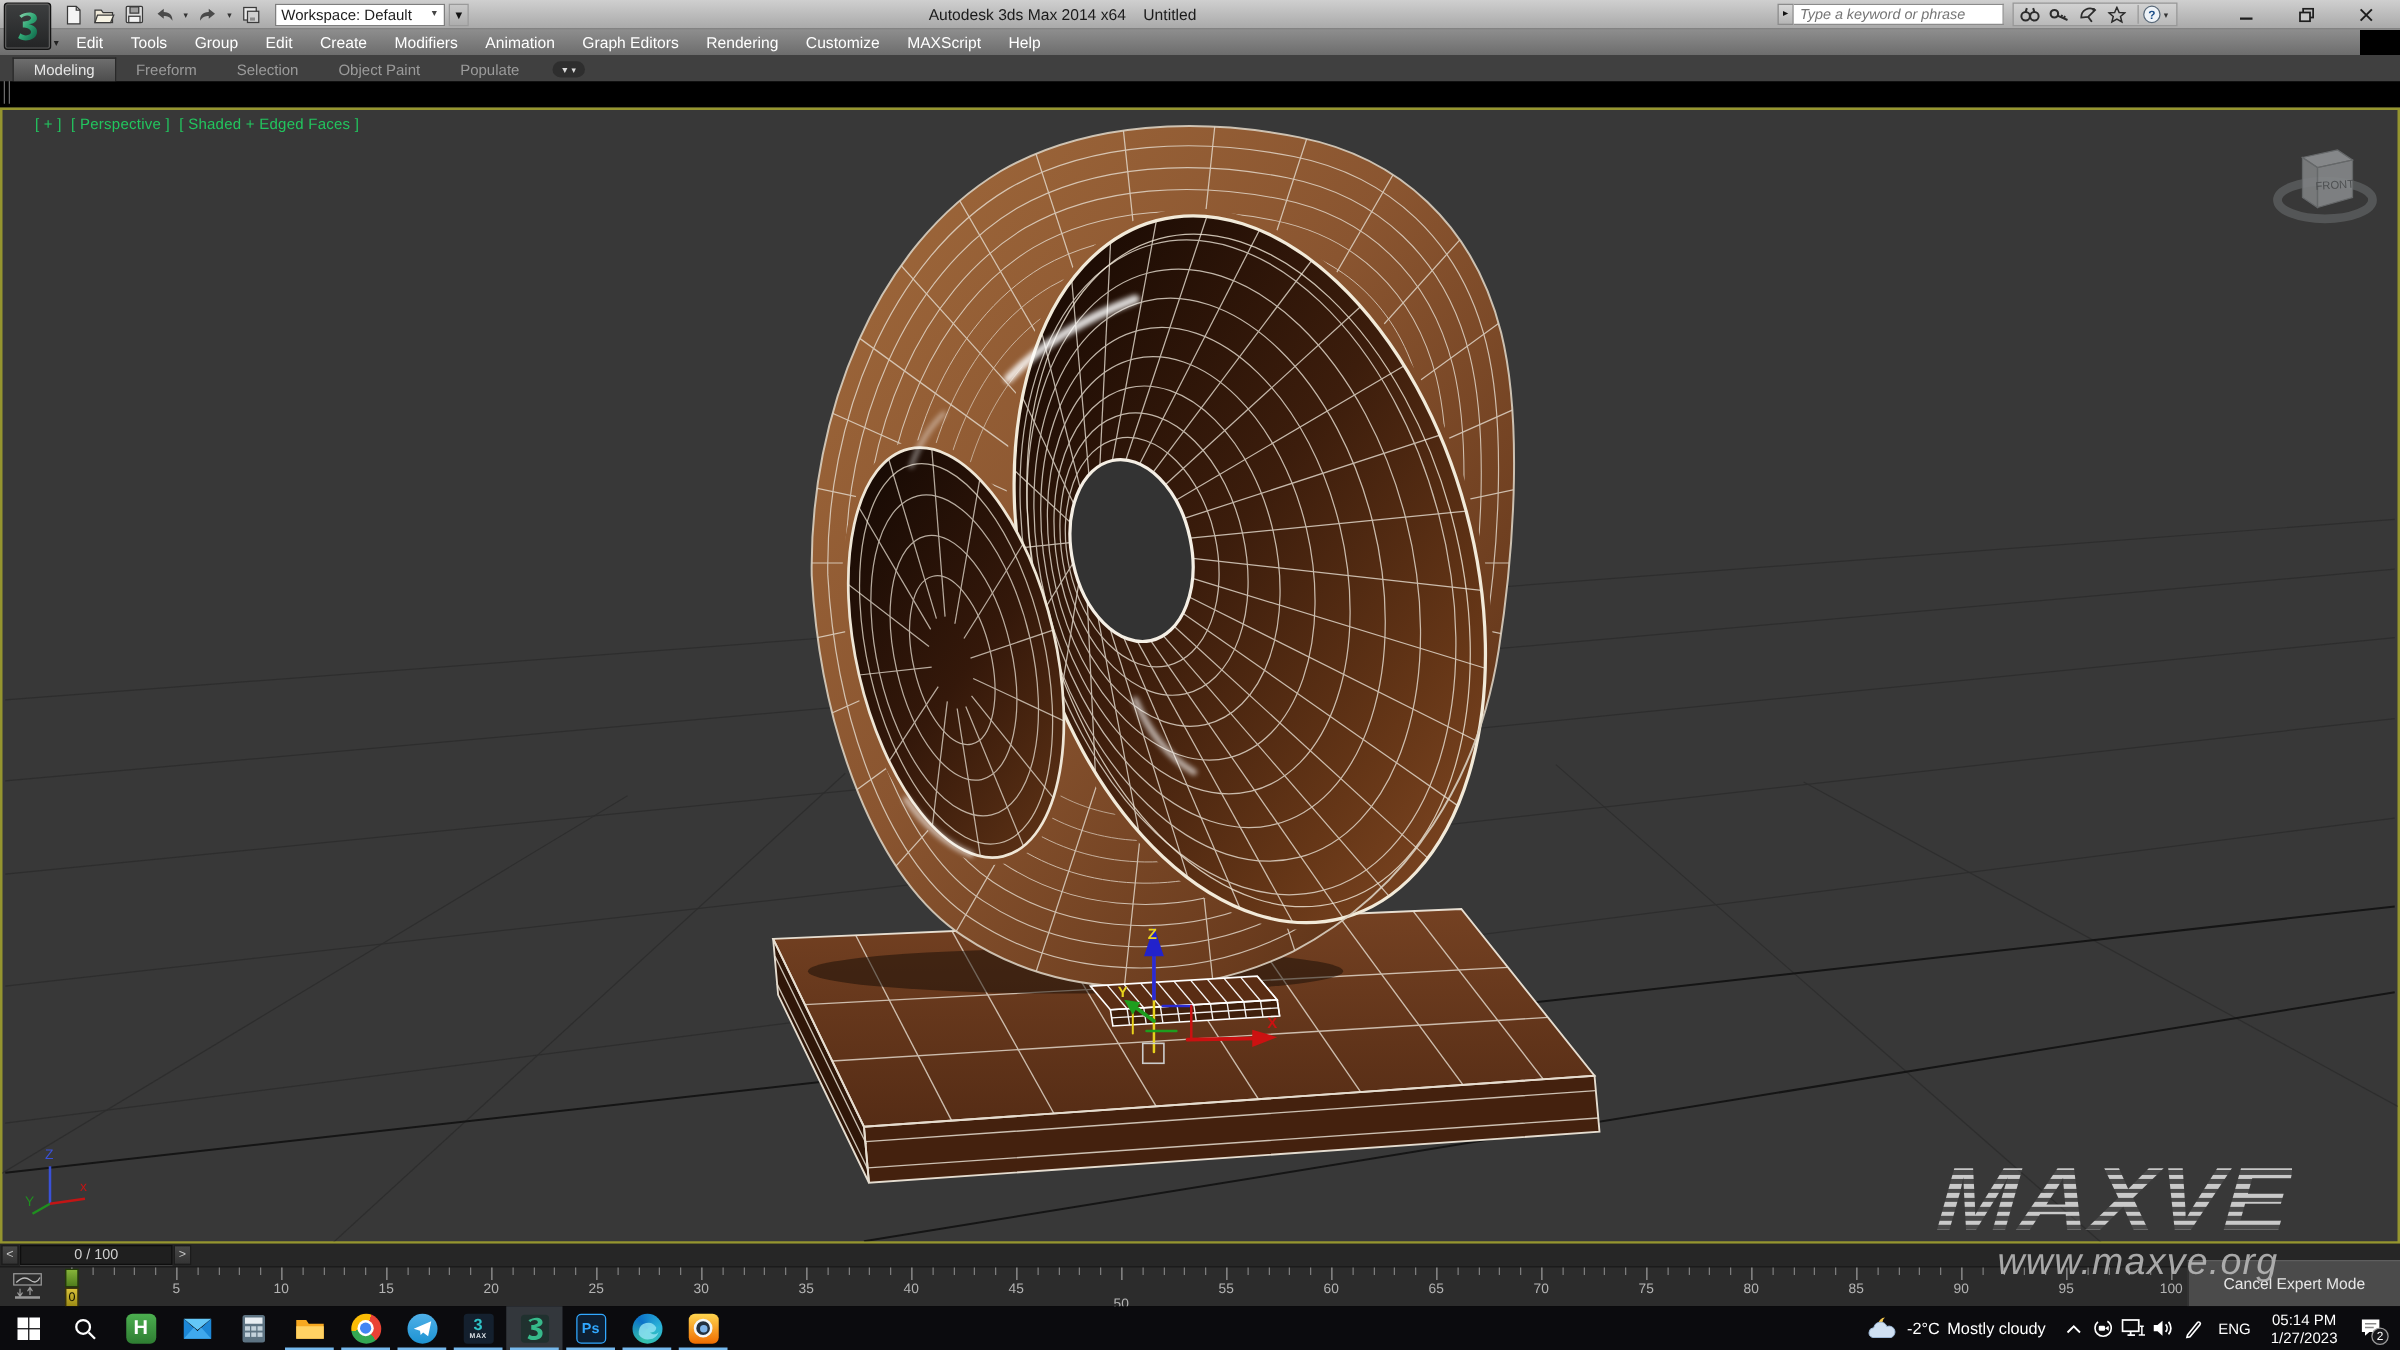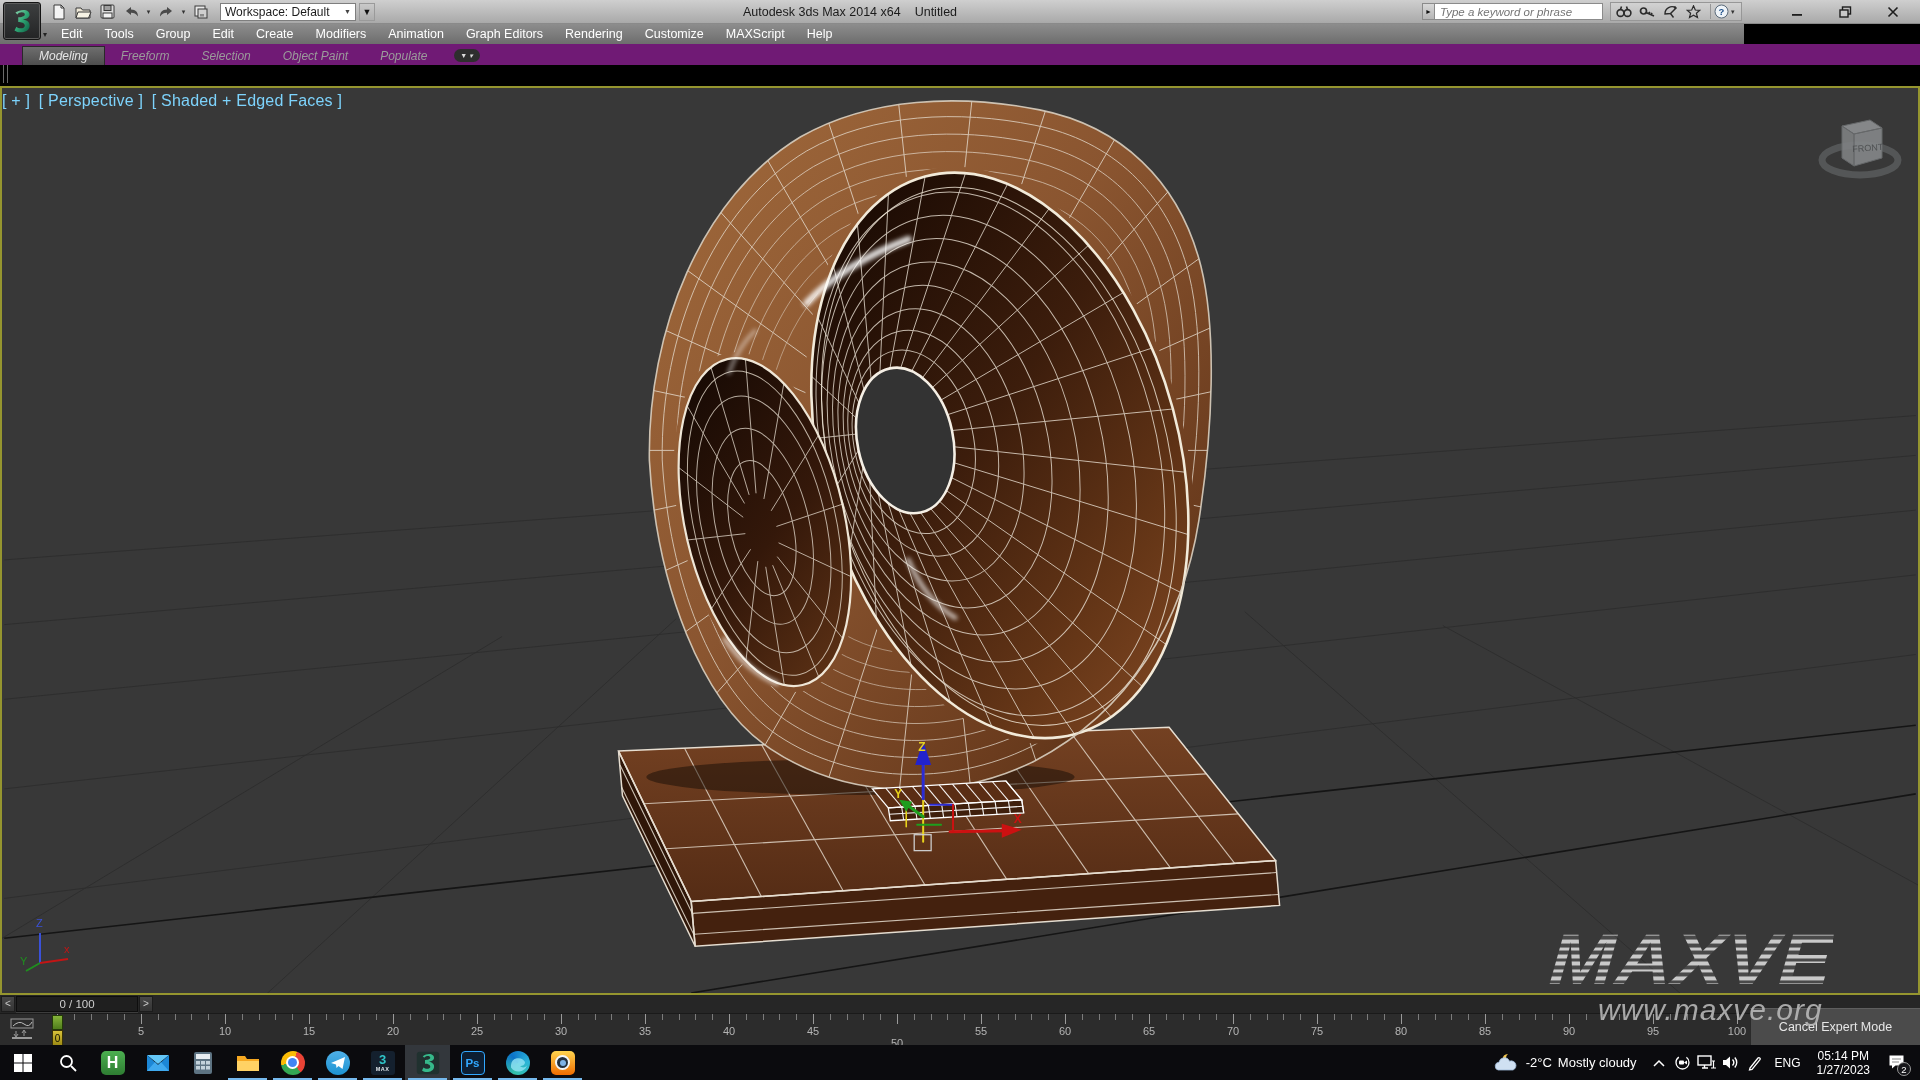--- a/index.html
+++ b/index.html
@@ -32,44 +32,44 @@
                 font-style:italic;font-size:11.5px;color:#8a8a8a;padding:0 5px;outline:none;
                 font-family:"Liberation Sans",sans-serif;}
   .tb-icons{position:absolute;left:1610px;top:2px;height:19px;display:flex;align-items:center;gap:3px;
             background:linear-gradient(#d2d2d2,#b9b9b9);border:1px solid #979797;padding:0 3px;}
   .tb-ic{width:20px;height:16px;display:flex;align-items:center;justify-content:center;}
   .help-pill{display:flex;align-items:center;gap:2px;margin-left:4px;padding:0 3px;border-left:1px solid #979797;}
   .winbtns{position:absolute;right:0;top:0;width:150px;height:24px;display:flex;align-items:center;justify-content:space-between;padding:0 14px;}
   .winbtn{width:26px;height:18px;display:flex;align-items:center;justify-content:center;}
 
   
-  .menubar{position:absolute;top:24px;left:0;width:1744px;height:20px;
+  .menubar{position:absolute;top:24px;left:0;width:1888px;height:20px;
            background:linear-gradient(#8d8d8d,#6d6d6d);display:flex;align-items:center;
            padding-left:50px;z-index:10;}
   .menu-item{padding:0 11px;font-size:12.5px;color:#ffffff;line-height:20px;cursor:default;}
 
   
-  .ribbonrow{position:absolute;top:44px;left:0;width:1920px;height:21px;background:#701a75;
-             display:flex;align-items:flex-end;padding-left:22px;font-style:italic;}
+  .ribbonrow{position:absolute;top:44px;left:0;width:1920px;height:21px;background:#404040;
+             display:flex;align-items:flex-end;padding-left:10px;}
   .grip{position:absolute;left:3px;top:47px;width:5px;height:36px;
         border-left:1px solid #6a6a6a;border-right:1px solid #6a6a6a;}
   .rtab{padding:2px 16px;font-size:12px;color:#9b9b9b;cursor:default;}
   .rtab.active{background:linear-gradient(#6e6e6e,#4d4d4d);color:#e6e6e6;
                border:1px solid #292929;border-bottom:none;}
   .rib-caret{margin-left:10px;margin-bottom:3px;width:26px;height:13px;background:#2e2e2e;border-radius:7px;
              color:#dcdcdc;font-size:7px;display:flex;align-items:center;justify-content:center;gap:3px;}
   .panelrow{position:absolute;top:65px;left:0;width:1920px;height:21px;background:#363636;
             display:flex;align-items:center;}
   .chip{margin-left:12px;background:#4a4a4a;border:1px solid #747474;color:#e2e2e2;
         font-size:12.5px;padding:0 8px;line-height:17px;}
 
   
   .viewport{position:absolute;top:86px;left:0;width:1920px;height:909px;background:#383838;
             border:2px solid #95952F;}
-  .vp-label{position:absolute;left:0;top:4px;font-size:16px;color:#7dd3fc;letter-spacing:.2px;z-index:5;}
+  .vp-label{position:absolute;left:26px;top:4px;font-size:12px;color:#22c55e;letter-spacing:.2px;z-index:5;}
   .vp-label span{margin-right:4px;cursor:default;}
   .scene{position:absolute;left:0;top:0;width:100%;height:100%;}
   .viewcube{position:absolute;right:6px;top:16px;width:104px;height:86px;opacity:.62;z-index:4;}
   .axis-tripod{position:absolute;left:10px;bottom:16px;width:70px;height:62px;z-index:4;}
 
   
   .wm-big{position:absolute;right:86px;bottom:-12px;z-index:6;font-size:78px;font-weight:bold;font-style:italic;
           letter-spacing:1px;transform:skewX(-4deg) scaleY(.92);color:transparent;
           background:repeating-linear-gradient(180deg,#c9c9c9 0 4px,rgba(201,201,201,.12) 4px 8px);
           -webkit-background-clip:text;background-clip:text;}

